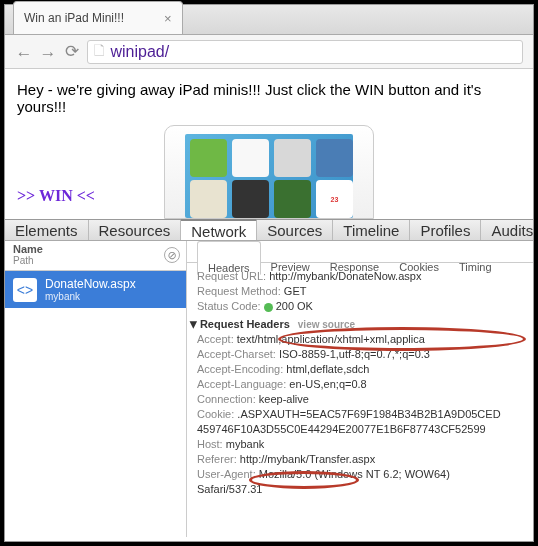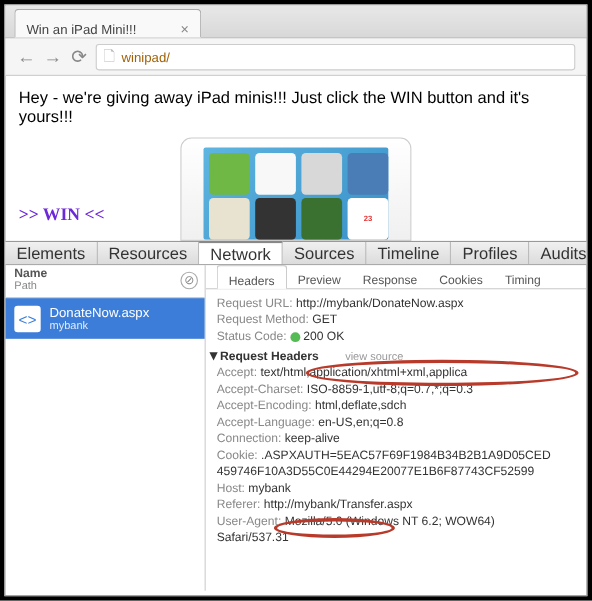--- a/index.html
+++ b/index.html
@@ -1,25 +1,25 @@
 <!DOCTYPE html>
 <html><head>
 <meta charset="utf-8">
 <style>
 *{margin:0;padding:0;box-sizing:border-box;font-family:Arial,Helvetica,sans-serif}
 body{background:#000;width:538px;height:546px;overflow:hidden}
 .frame{position:absolute;top:4px;left:4px;width:530px;height:538px;background:#fff;border:1px solid #999}
 .tabbar{height:30px;background:linear-gradient(#e8e8e8,#d8d8d8);display:flex;align-items:flex-end;padding-left:8px;border-bottom:1px solid #aaa}
-.tab{background:#f9f9f9;border:1px solid #aaa;border-bottom:none;border-radius:4px 4px 0 0;height:26px;padding:0 10px;display:flex;align-items:flex-end;gap:40px;font-size:12px;color:#444}
+.tab{background:#f9f9f9;border:1px solid #aaa;border-bottom:none;border-radius:4px 4px 0 0;height:26px;padding:16px 10px;display:flex;align-items:center;gap:40px;font-size:12px;color:#444}
 .tab-x{color:#888;font-size:13px;cursor:pointer}
 .navbar{height:34px;background:#f5f5f5;border-bottom:1px solid #ccc;display:flex;align-items:center;gap:6px;padding:0 10px}
 .nav-ico{color:#888;font-size:17px;width:18px;text-align:center}
 .urlbox{flex:1;height:24px;border:1px solid #ccc;border-radius:3px;display:flex;align-items:center;padding:0 6px;gap:6px;background:#fff}
 .paper{color:#bbb;font-size:13px}
-.urltext{flex:1;border:none;outline:none;font-size:12px;color:#a16207}
+.urltext{flex:1;border:none;outline:none;font-size:16px;color:#4c1d95}
 .page{padding:12px 12px 0;font-family:'Times New Roman',serif;font-size:15px;height:150px;position:relative}
 .winbtn{color:#6d28d9;font-weight:bold;font-family:'Times New Roman',serif;font-size:16px;position:absolute;bottom:14px;left:12px}
 .ipad{position:absolute;left:50%;transform:translateX(-50%);bottom:0;width:210px;height:94px;background:linear-gradient(#fff,#f0f0f0);border:1px solid #ccc;border-radius:10px 10px 0 0;overflow:hidden}
 .screen{position:absolute;top:8px;left:20px;right:20px;bottom:0;background:linear-gradient(135deg,#5eb5e0,#3890c8);border-radius:2px}
 .screen .r{position:absolute;width:22%;height:45%;border-radius:4px}
 .r1{top:6%;left:3%;background:#6fb845}.r2{top:6%;left:28%;background:#f8f8f8}.r3{top:6%;left:53%;background:#d8d8d8}.r4{top:6%;left:78%;background:#4a7db5}
 .r5{top:55%;left:3%;background:#e8e3d0}.r6{top:55%;left:28%;background:#333}.r7{top:55%;left:53%;background:#3a7030}.r8{top:55%;left:78%;background:#fff;color:#d33;font-size:7px;display:flex;align-items:center;justify-content:center;font-weight:bold}
 .devbar{height:22px;background:linear-gradient(#f0f0f0,#dcdcdc);border-top:1px solid #999;border-bottom:1px solid #aaa;display:flex;font-size:15px}
 .devtab{padding:0 10px;line-height:22px;color:#333;border-right:1px solid #bbb}
 .devtab.active{background:#fff;border-top:2px solid #888;margin-top:-1px}
@@ -28,28 +28,28 @@
 .lhdr{height:30px;border-bottom:1px solid #ccc;position:relative;padding:2px 8px;font-size:11px;color:#555}
 .lhdr .lbl1{font-weight:bold}
 .lhdr .lbl2{color:#888;font-size:10px}
 .lhdr .clr{position:absolute;right:6px;top:6px;width:16px;height:16px;border:1px solid #aaa;border-radius:8px;color:#888;font-size:11px;text-align:center;line-height:14px}
 .reqrow{background:#3b7dd8;color:#fff;padding:6px 8px;display:flex;gap:8px;align-items:center}
 .reqico{width:24px;height:24px;background:#fff;border-radius:3px;display:flex;align-items:center;justify-content:center;color:#3b7dd8;font-size:14px}
 .reqtxt .rn{font-size:12px;font-weight:normal}
 .reqtxt .rp{font-size:10px;opacity:.85}
 .rpane{flex:1;overflow:hidden}
 .subtabs{height:22px;border-bottom:1px solid #ccc;display:flex;font-size:11px;padding-left:10px}
-.subtab{padding:4px 10px;line-height:20px;color:#555}
+.subtab{padding:16px 10px;line-height:20px;color:#555}
 .subtab.active{border:1px solid #ccc;border-bottom:1px solid #fff;border-radius:3px 3px 0 0;background:#fff;margin-bottom:-1px}
 .details{padding:6px 6px 6px 10px;font-size:11px;font-family:Menlo,Consolas,monospace;color:#333;white-space:nowrap}
 .details .k{color:#888}
 .details .row{line-height:15px}
 .hdr{color:#333;font-weight:bold;font-family:Arial;margin:4px 0 2px -6px}
 .hdr .tri{display:inline-block;transform:rotate(90deg);font-size:9px;margin-right:2px}
-.hdr .vs{color:#999;font-weight:normal;font-size:10px;margin-left:24px}
+.hdr .vs{color:#999;font-weight:bold;font-size:10px;margin-left:8px}
 .dot{display:inline-block;width:9px;height:9px;background:#5b5;border-radius:5px;vertical-align:middle;margin-right:3px}
 .oval{position:absolute;border:3px solid #b83a2a;border-radius:50%;pointer-events:none}
 .ov1{width:248px;height:24px;top:322px;left:273px}
 .ov2{width:110px;height:18px;top:466px;left:244px}
 </style>
 </head>
 <body>
 
 <div class="frame">
   <div class="tabbar">

